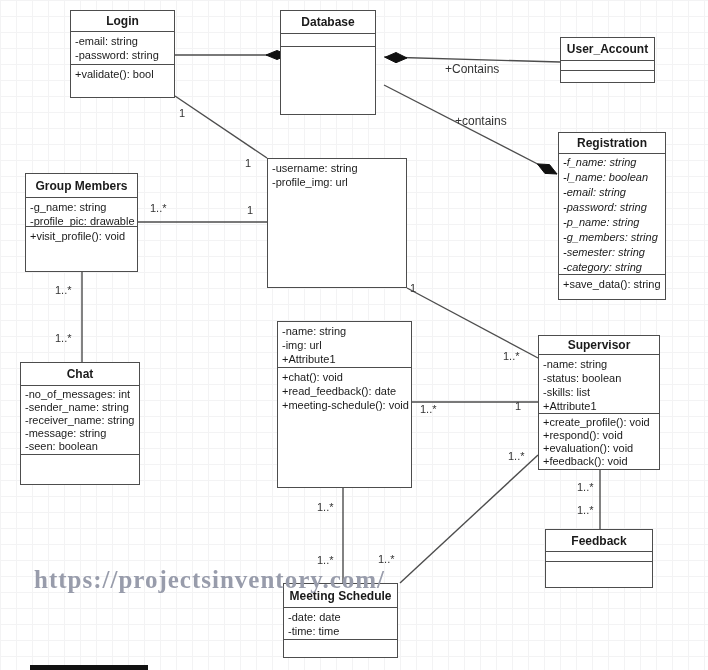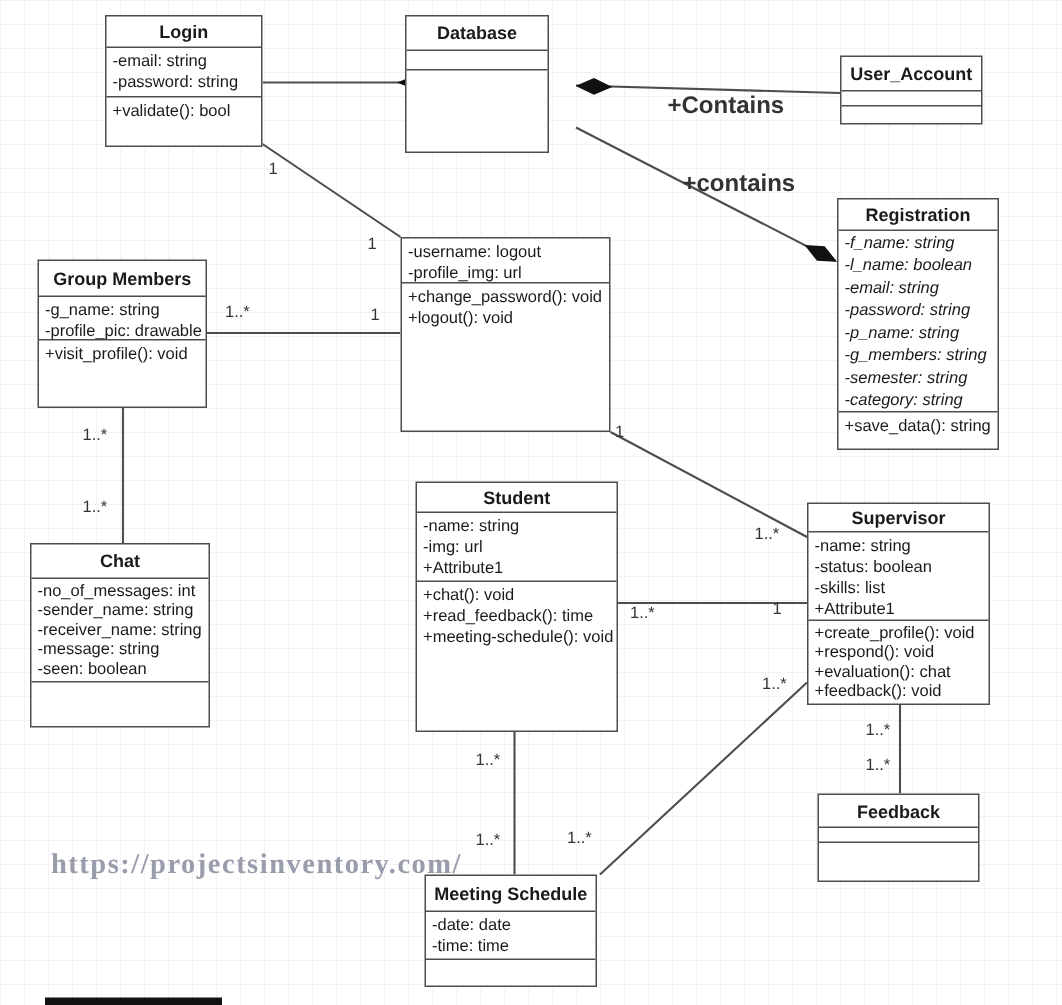--- a/index.html
+++ b/index.html
@@ -28,25 +28,25 @@
   }
   .uml-attrs,.uml-methods{
     font-size:11px;line-height:14px;padding:2px 4px;
     box-sizing:border-box;overflow:hidden;flex:0 0 auto;white-space:nowrap;
   }
   .uml-methods{border-top:1.5px solid #4d4d4d;flex:1 1 auto;}
   .edge-label{
     position:absolute;font-size:11px;color:#333;white-space:nowrap;
   }
   .assoc-label{
-    position:absolute;font-size:16px;color:#333;white-space:nowrap;font-weight:bold;
+    position:absolute;font-size:12px;color:#333;white-space:nowrap;
   }
   #watermark{
     position:absolute;left:34px;top:566px;
-    font-family:"Liberation Serif",serif;font-weight:bold;font-size:19px;
+    font-family:"Liberation Serif",serif;font-weight:bold;font-size:25px;
     color:#989cab;letter-spacing:1px;
   }
   #bottom-bar{
     position:absolute;left:30px;top:665px;width:118px;height:5px;background:#121212;
   }
 </style>
 </head>
 <body>
 
 <div id="canvas">
@@ -72,21 +72,21 @@
     <div class="uml-title" style="height:20px;">Login</div>
     <div class="uml-attrs" style="height:32px;">
       <div>-email: string</div>
       <div>-password: string</div>
     </div>
     <div class="uml-methods">
       <div>+validate(): bool</div>
     </div>
   </div>
 
-  <div class="uml-class" style="left:270px;top:10px;width:96px;height:92px;">
+  <div class="uml-class" style="left:280px;top:10px;width:96px;height:105px;">
     <div class="uml-title" style="height:22px;">Database</div>
     <div class="uml-attrs" style="height:12px;"></div>
     <div class="uml-methods"></div>
   </div>
 
   <div class="uml-class" style="left:560px;top:37px;width:95px;height:46px;">
     <div class="uml-title" style="height:22px;">User_Account</div>
     <div class="uml-attrs" style="height:9px;"></div>
     <div class="uml-methods"></div>
   </div>
@@ -103,26 +103,22 @@
       <div>-semester: string</div>
       <div>-category: string</div>
     </div>
     <div class="uml-methods">
       <div>+save_data(): string</div>
     </div>
   </div>
 
   <div class="uml-class" style="left:267px;top:158px;width:140px;height:130px;">
     <div class="uml-attrs" style="height:29px;">
-      <div>-username: logout</div>
+      <div>-username: string</div>
       <div>-profile_img: url</div>
-    </div>
-    <div class="uml-methods">
-      <div>+change_password(): void</div>
-      <div>+logout(): void</div>
     </div>
   </div>
 
   <div class="uml-class" style="left:20px;top:362px;width:120px;height:123px;">
     <div class="uml-title" style="height:22px;">Chat</div>
     <div class="uml-attrs" style="height:68px;line-height:13px;">
       <div>-no_of_messages: int</div>
       <div>-sender_name: string</div>
       <div>-receiver_name: string</div>
       <div>-message: string</div>
@@ -136,45 +132,44 @@
     <div class="uml-attrs" style="height:28px;">
       <div>-g_name: string</div>
       <div>-profile_pic: drawable</div>
     </div>
     <div class="uml-methods">
       <div>+visit_profile(): void</div>
     </div>
   </div>
 
   <div class="uml-class" style="left:277px;top:321px;width:135px;height:167px;">
-    <div class="uml-title" style="height:19px;">Student</div>
     <div class="uml-attrs" style="height:45px;">
       <div>-name: string</div>
       <div>-img: url</div>
       <div>+Attribute1</div>
     </div>
     <div class="uml-methods">
       <div>+chat(): void</div>
-      <div>+read_feedback(): time</div>
+      <div>+read_feedback(): date</div>
       <div>+meeting-schedule(): void</div>
     </div>
   </div>
 
   <div class="uml-class" style="left:538px;top:335px;width:122px;height:135px;">
     <div class="uml-title" style="height:18px;">Supervisor</div>
     <div class="uml-attrs" style="height:58px;">
       <div>-name: string</div>
       <div>-status: boolean</div>
       <div>-skills: list</div>
       <div>+Attribute1</div>
     </div>
     <div class="uml-methods" style="line-height:13px;">
       <div>+create_profile(): void</div>
       <div>+respond(): void</div>
-      <div>+evaluation(): chat</div>
+      <div>+evaluation(): void</div>
       <div>+feedback(): void</div>
     </div>
   </div>
 
   <div class="uml-class" style="left:283px;top:583px;width:115px;height:75px;">
     <div class="uml-title" style="height:23px;">Meeting Schedule</div>
     <div class="uml-attrs" style="height:31px;">
       <div>-date: date</div>
       <div>-time: time</div>
     </div>

